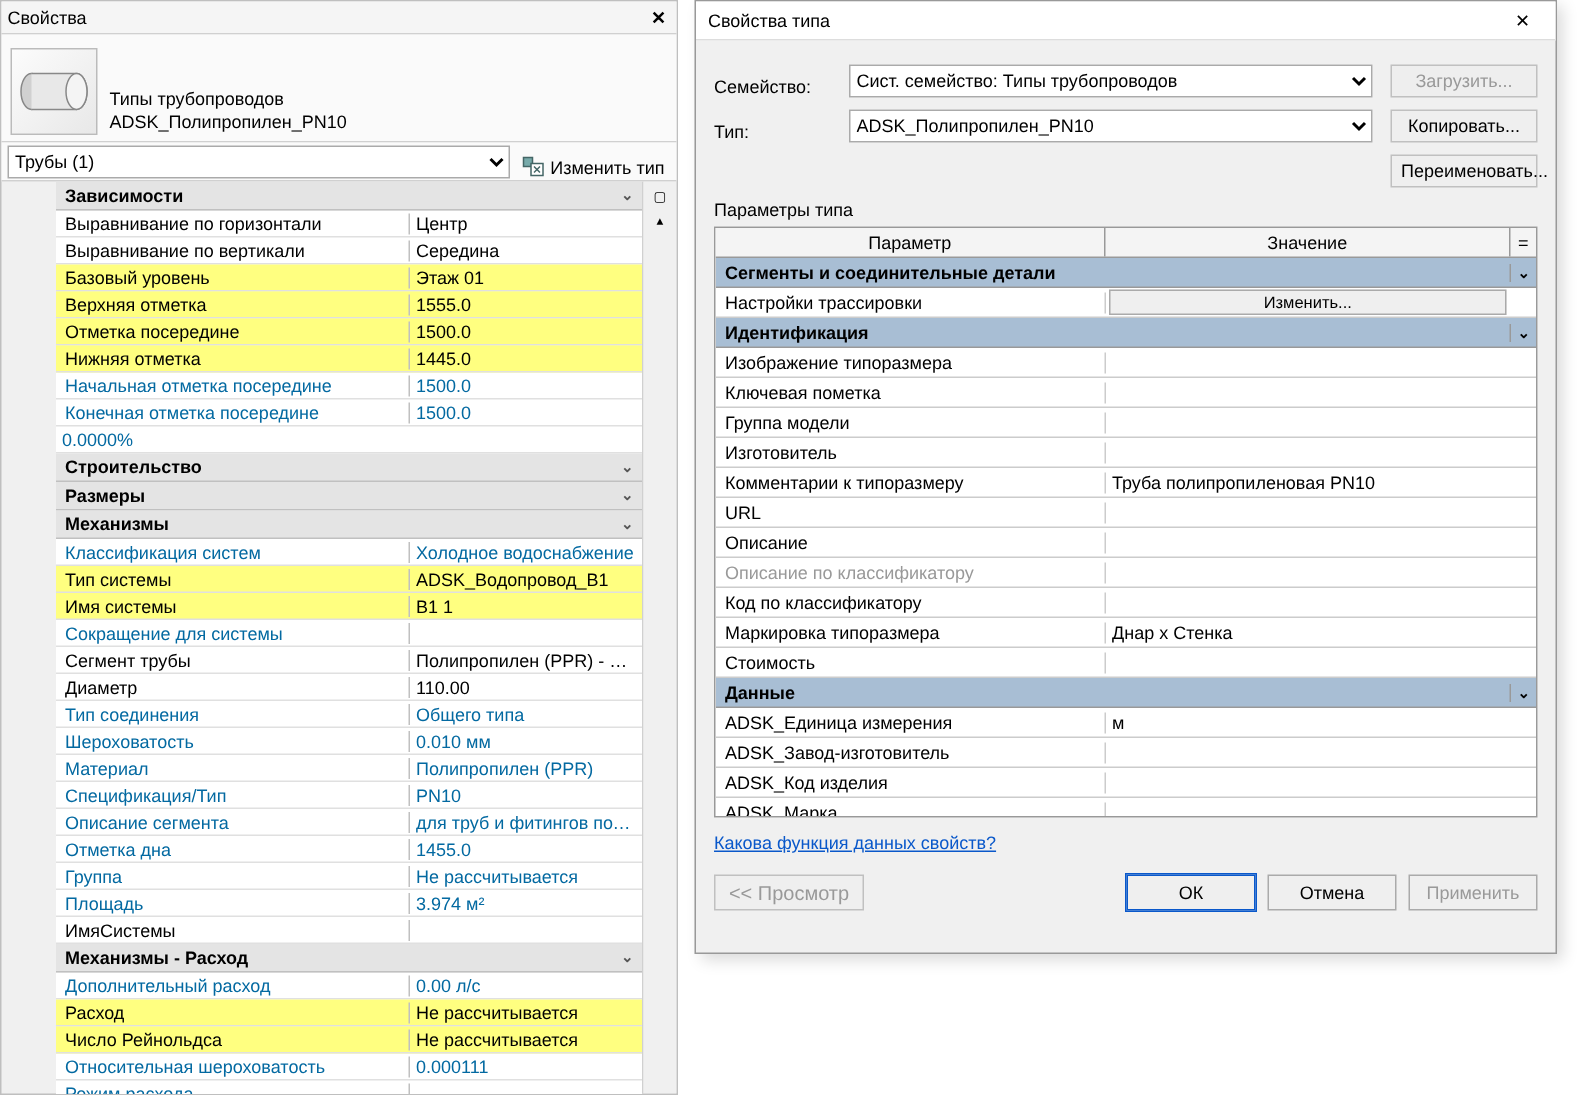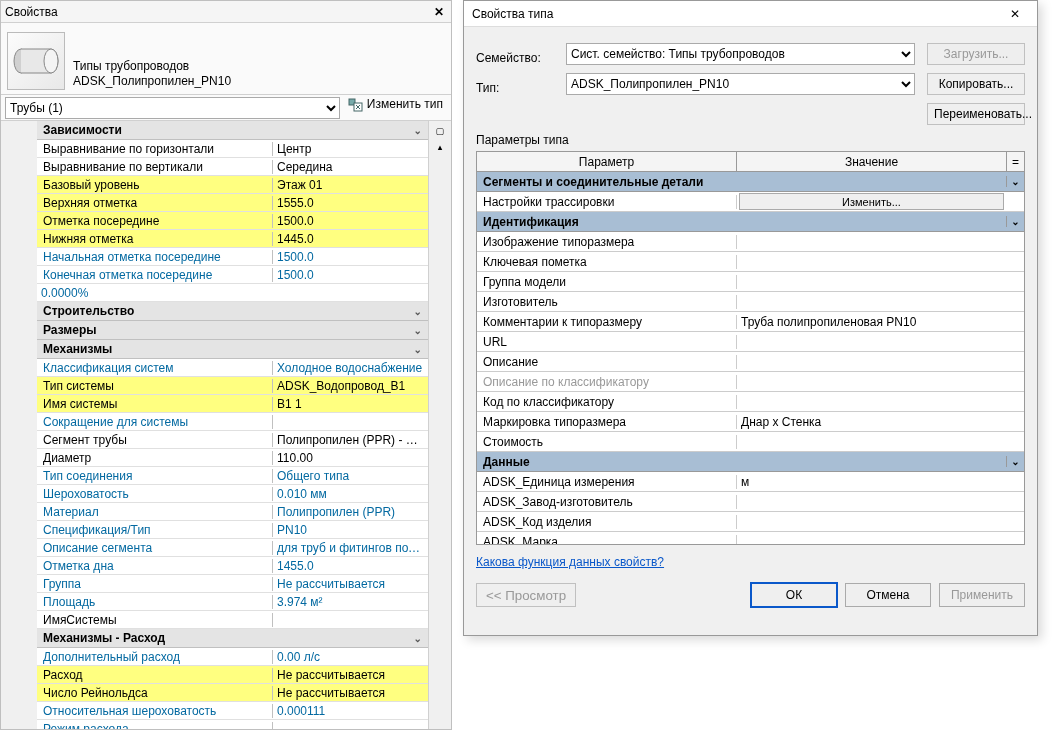--- a/index.html
+++ b/index.html
@@ -62,21 +62,21 @@
   }
   .selector-row select {
     flex:1; height:22px;
     border:1px solid #aaa;
     font-size:12px;
     background:#fff;
   }
   .edit-type-btn {
     margin-left:4px;
     height:22px;
-    display:flex; align-items:flex-start;
+    display:flex; align-items:flex-end;
     padding:0 4px;
     border:none;
     background:transparent;
     cursor:pointer;
     font-size:12px;
   }
   .edit-type-btn svg { margin-right:3px; }
   .prop-area {
     position:relative;
     height: calc(100% - 22px - 72px - 26px);

